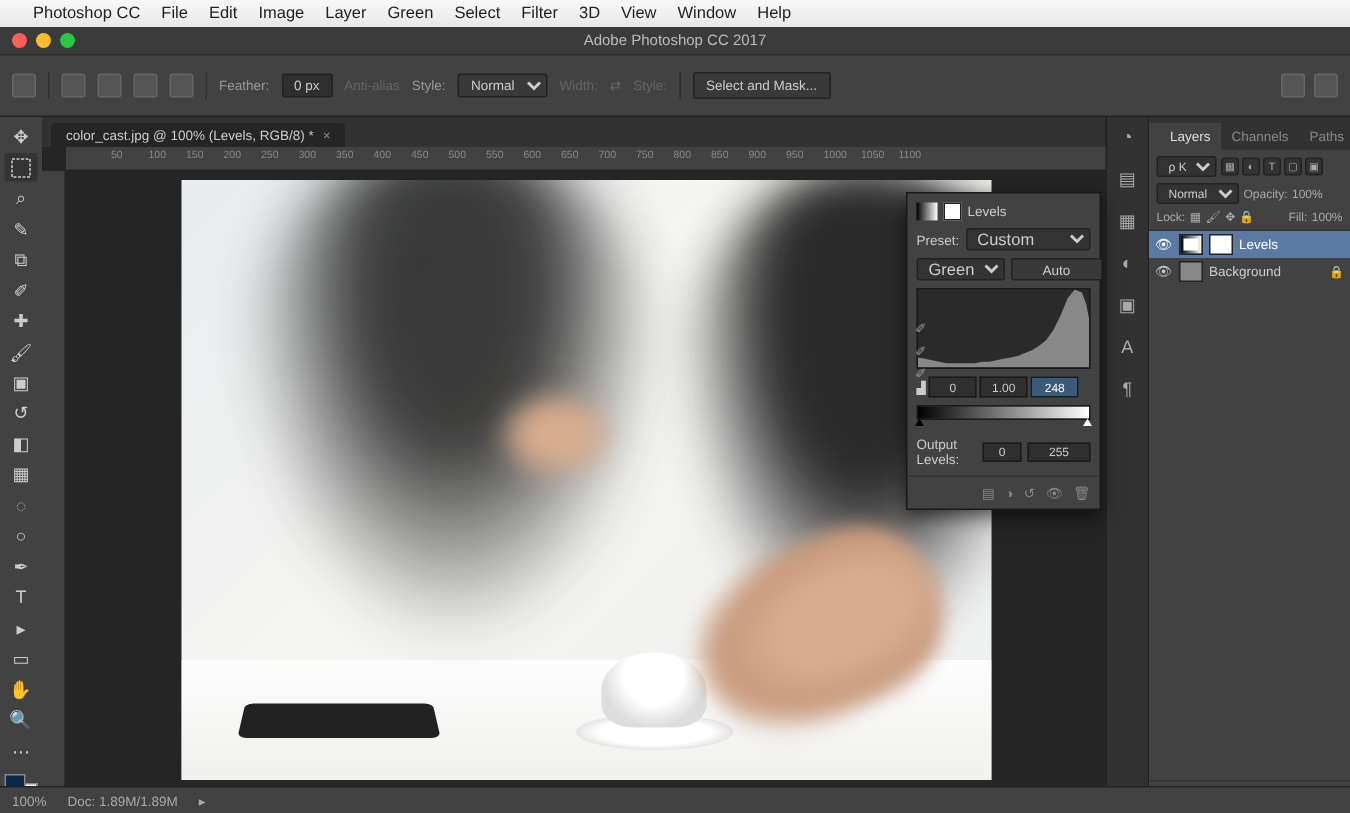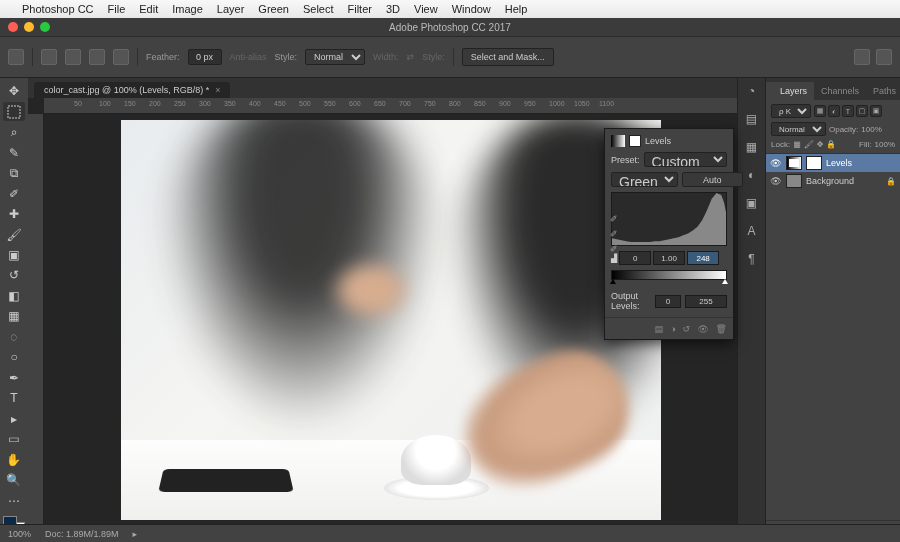--- a/index.html
+++ b/index.html
@@ -88,21 +88,21 @@
 .lock { margin-left: auto; font-size: 8px; color: #aaa; }
 .layers-bottom { height: 20px; border-top: 1px solid #333; display: flex; align-items: center; justify-content: flex-end; gap: 6px; padding: 0 6px; font-size: 9px; color: #888; }
 
 
 .properties { position: absolute; left: 604px; top: 128px; width: 130px; background: #424242; border: 1px solid #1a1a1a; box-shadow: 0 4px 12px rgba(0,0,0,0.6); font-size: 9px; color: #ccc; }
 .prop-head { height: 22px; background: #323232; display: flex; align-items: center; padding: 0 6px; }
 .prop-head .menu { margin-left: auto; color: #888; }
 .prop-body { padding: 6px; display: flex; flex-direction: column; gap: 5px; }
 .prop-row { display: flex; align-items: center; gap: 4px; }
 .prop-icon { width: 14px; height: 12px; background: linear-gradient(90deg,#000,#fff); }
-.prop-select { flex: 1; background: #333; border: 1px solid #222; color: #ccc; font-size: 14px; height: 15px; padding: 0 3px; border-radius: 2px; }
+.prop-select { flex: 1; background: #333; border: 1px solid #222; color: #ccc; font-size: 11px; height: 15px; padding: 0 3px; border-radius: 2px; }
 .histo { height: 54px; background: #2a2a2a; border: 1px solid #1a1a1a; position: relative; overflow: hidden; }
 .histo svg { position: absolute; inset: 0; width: 100%; height: 100%; }
 .eyedroppers { display: flex; flex-direction: column; gap: 3px; position: absolute; left: 610px; top: 214px; }
 .eyedroppers span { width: 12px; height: 12px; color: #999; font-size: 9px; }
 .sliders { display: flex; gap: 2px; }
 .sliders input { width: 32px; height: 14px; background: #2f2f2f; border: 1px solid #1a1a1a; color: #ccc; font-size: 8px; text-align: center; }
 .sliders input.hl { background: #3a5a7a; color: #fff; }
 .gradient-bar { height: 10px; background: linear-gradient(90deg,#000,#fff); border: 1px solid #1a1a1a; position: relative; }
 .tri { position: absolute; bottom: -5px; width: 0; height: 0; border-left: 3px solid transparent; border-right: 3px solid transparent; }
 .tri.b { border-bottom: 5px solid #000; left: -2px; }

